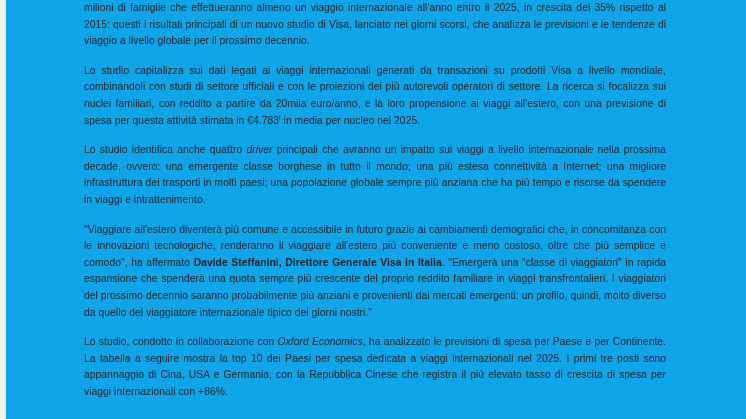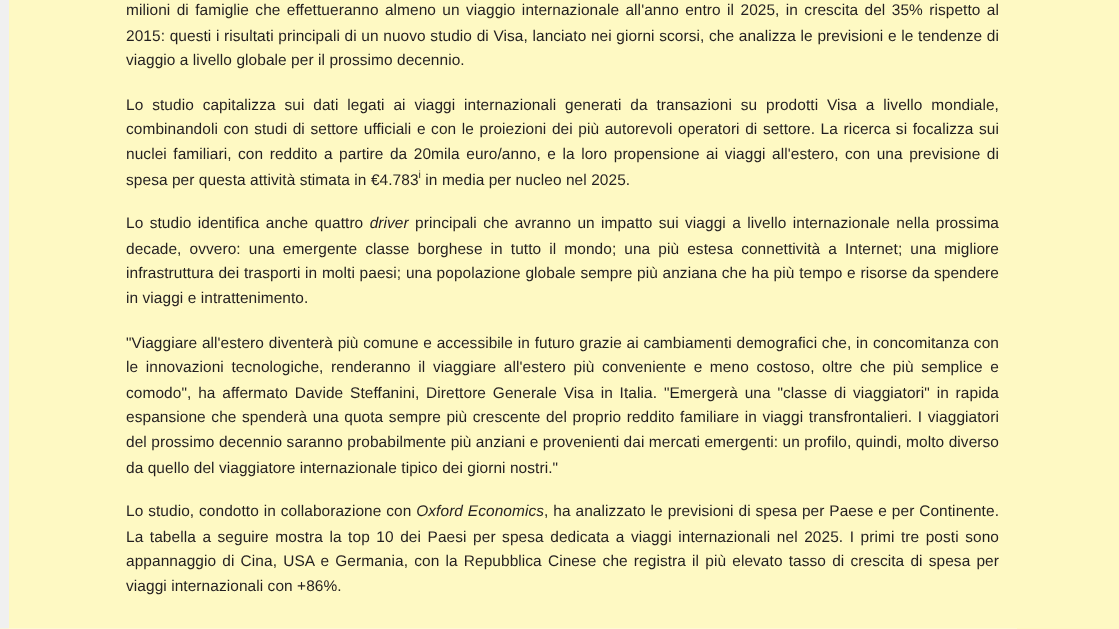--- a/index.html
+++ b/index.html
@@ -10,21 +10,21 @@
     width: 746px;
     height: 419px;
     background: #ffffff;
     font-family: "Liberation Sans", sans-serif;
     overflow: hidden;
   }
   .page {
     position: relative;
     width: 746px;
     height: 419px;
-    background: #fef9c3;
+    background: #0ea5e9;
     box-sizing: border-box;
   }
   .accent-bar {
     position: absolute;
     left: 0;
     top: 0;
     width: 6px;
     height: 419px;
     background: #f0f0f0;
   }
@@ -42,21 +42,21 @@
     text-align: justify;
     text-justify: inter-word;
     letter-spacing: 0.05px;
   }
   p.first {
     margin-top: 0;
   }
   em {
   }
   strong {
-    font-weight: normal;
+    font-weight: bold;
   }
   sup {
     font-size: 7px;
     vertical-align: super;
     line-height: 0;
   }
 </style>
 </head>
 <body>
 

